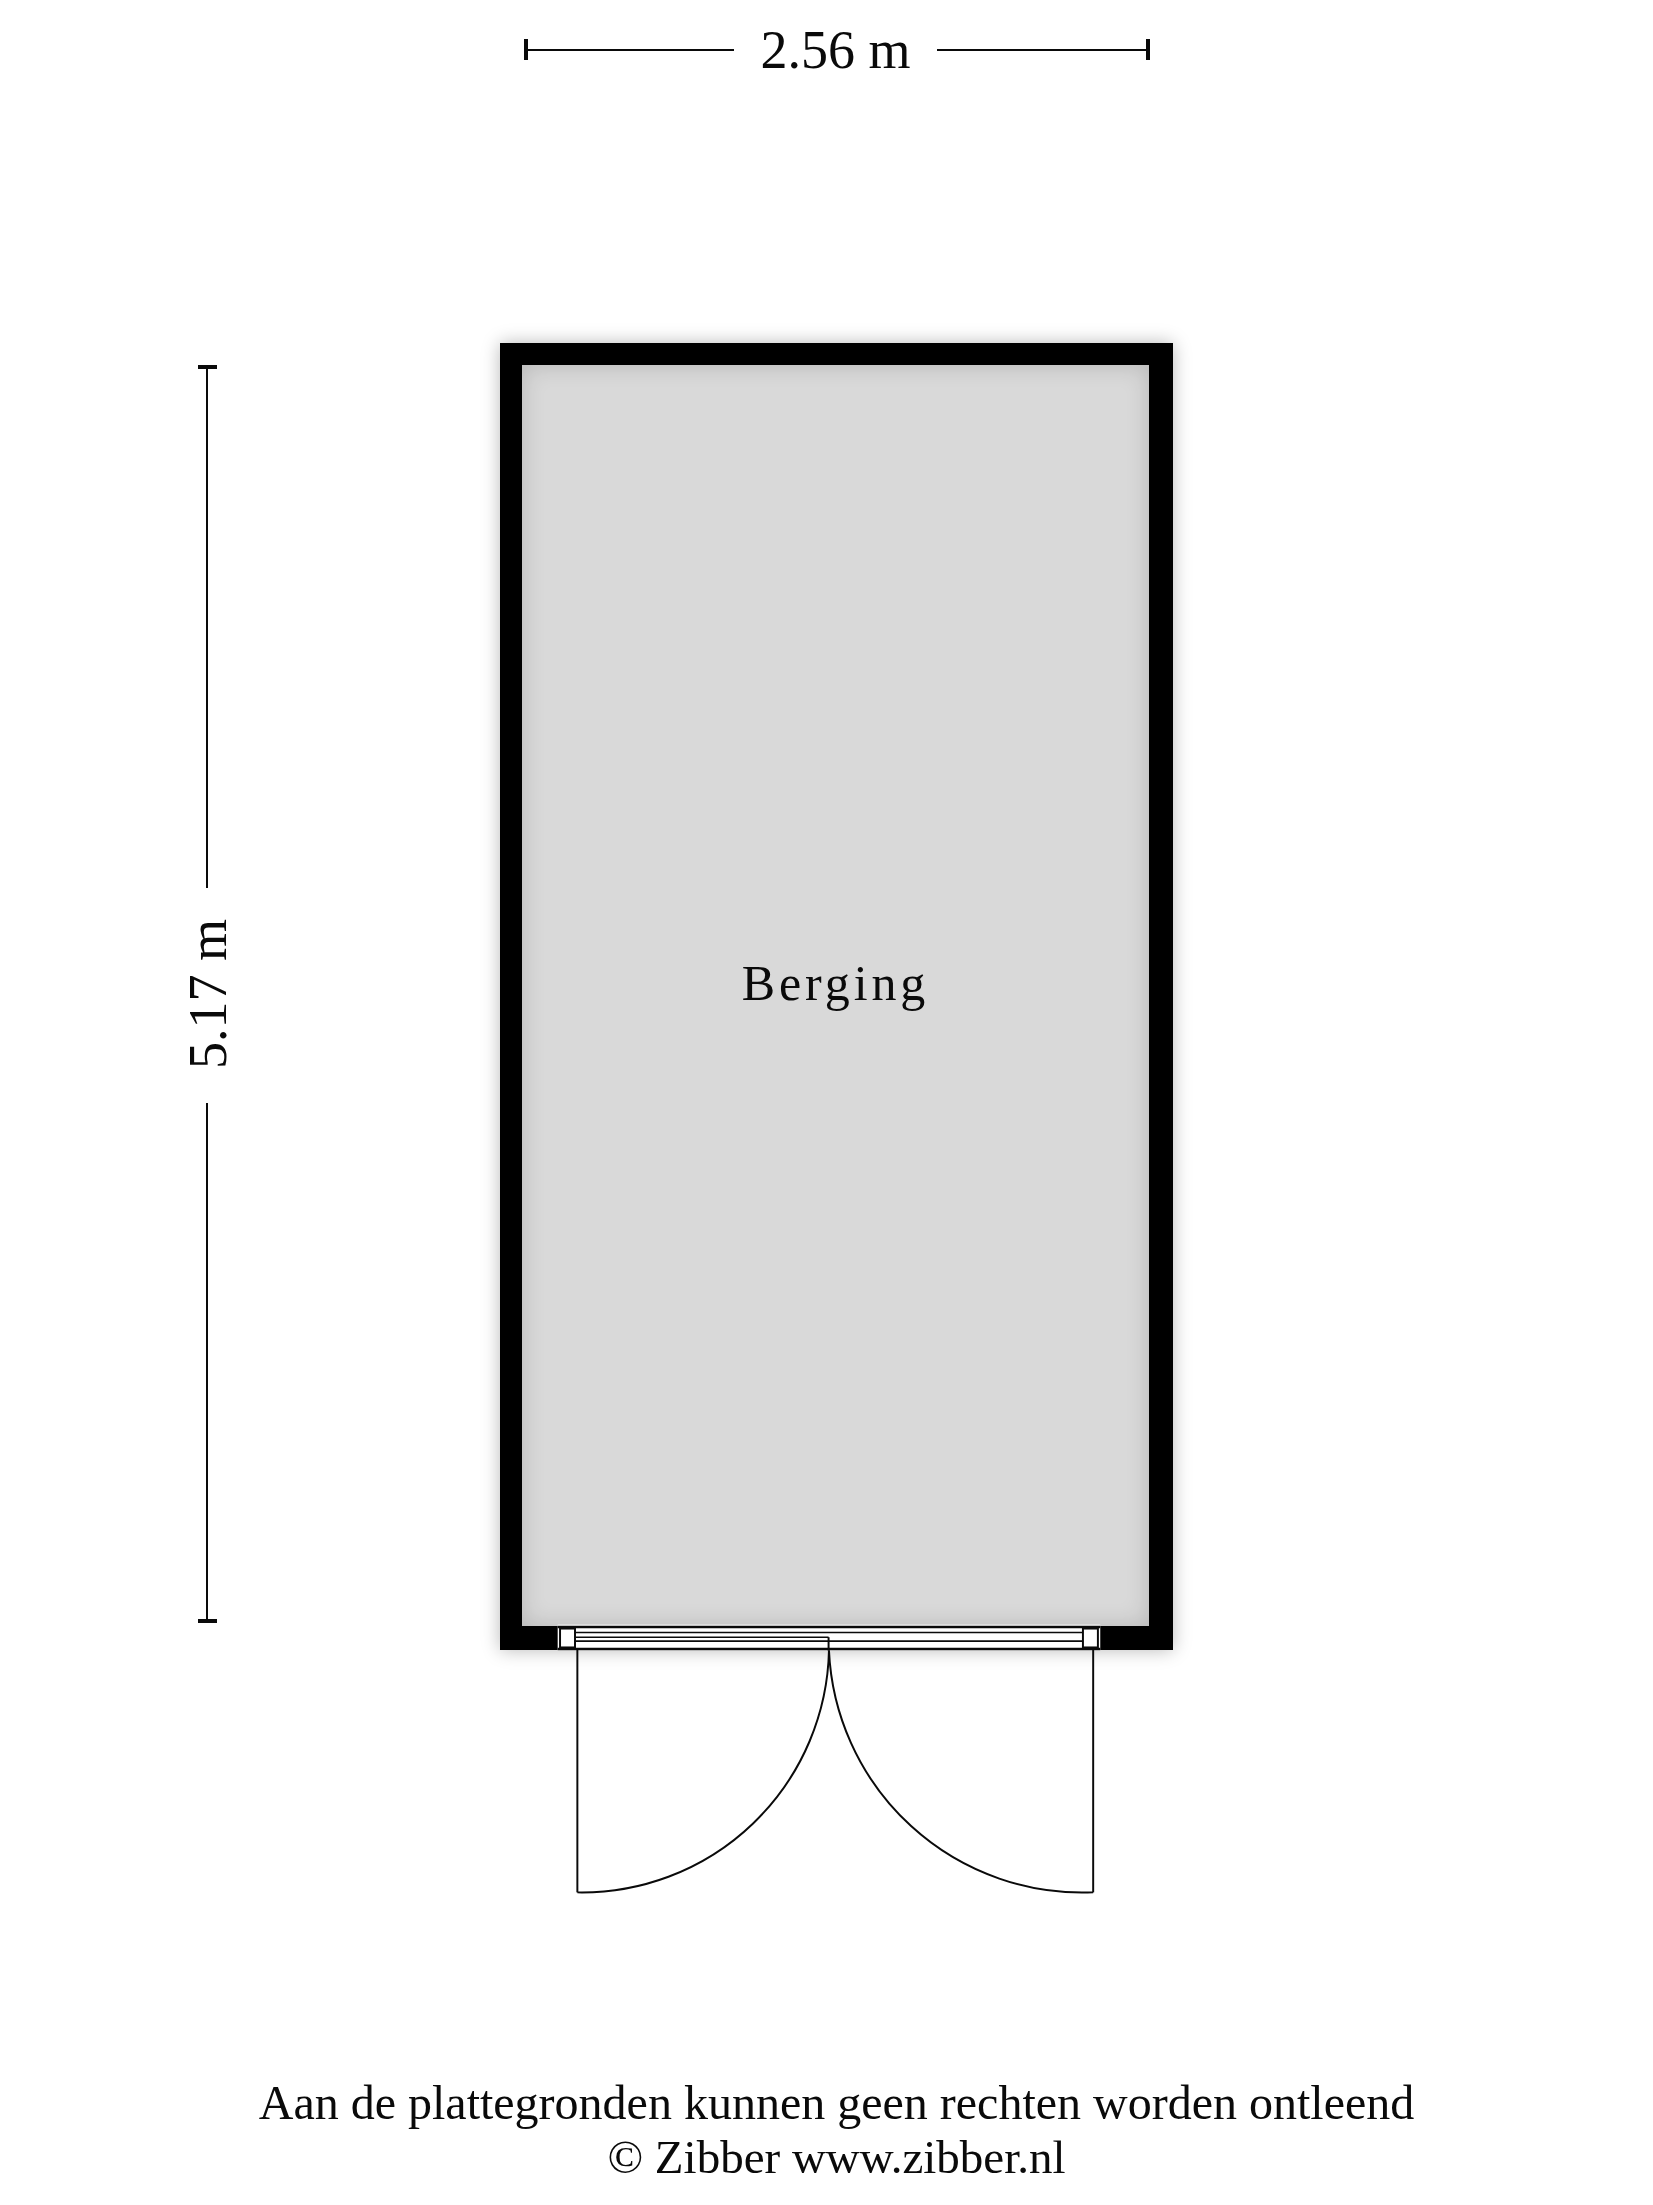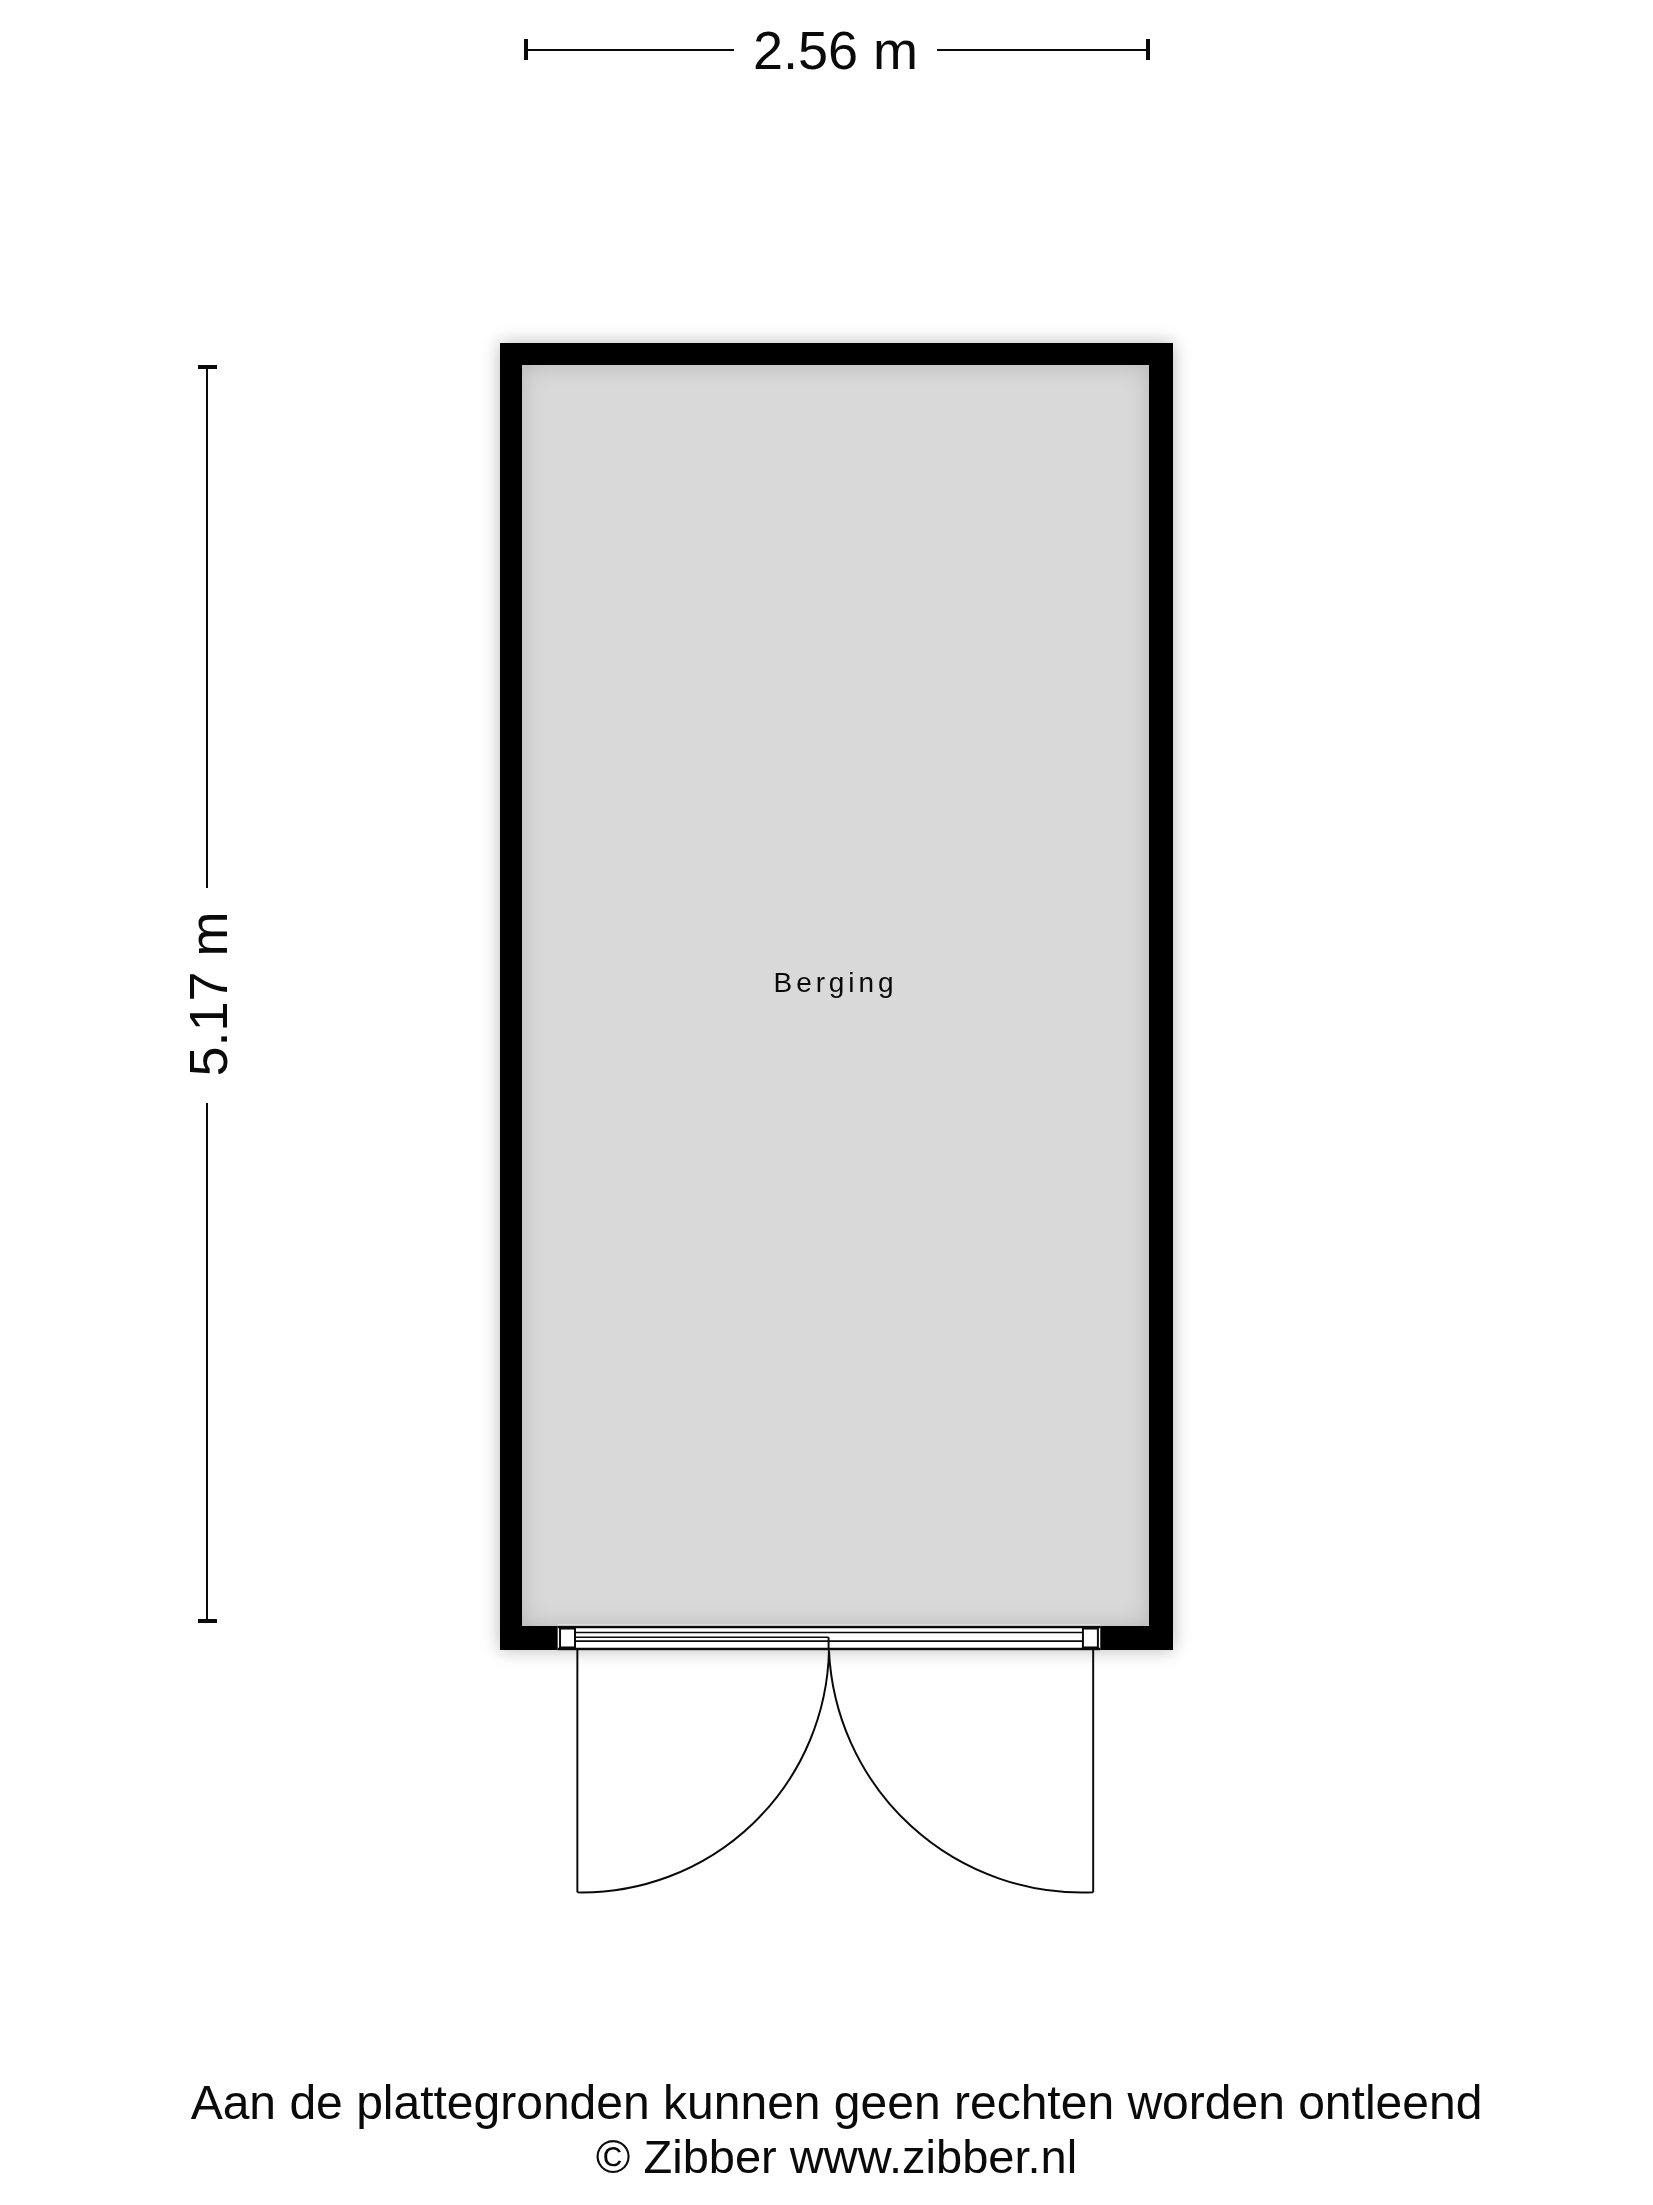--- a/index.html
+++ b/index.html
@@ -7,21 +7,21 @@
     --floor:#d9d9d9;
     --line:#0a0a0a;
     --background:#ffffff;
   }
   html,body{margin:0;padding:0;background:var(--background);}
   #canvas{
     position:relative;
     width:1654px;height:2205px;
     background:var(--background);
     overflow:hidden;
-    font-family:Liberation Sans, sans-serif;
+    font-family:Liberation Serif, serif;
     color:var(--line);
   }
 
   
   .dim-seg-h{position:absolute;height:2.4px;background:var(--line);}
   .dim-seg-v{position:absolute;width:2.4px;background:var(--line);}
   .dim-tick-v{position:absolute;width:3.9px;height:20.5px;background:var(--line);}
   .dim-tick-h{position:absolute;width:19px;height:3.9px;background:var(--line);}
   .dim-label{
     position:absolute;
@@ -38,21 +38,21 @@
     box-shadow:0 0 17.3px rgba(0,0,0,0.28);
   }
   #room-floor{
     position:absolute;left:522px;top:365px;width:627px;height:1261px;
     background:var(--floor);
     box-shadow:inset 0 0 23.6px rgba(0,0,0,0.16);
   }
   #room-label{
     position:absolute;left:599px;top:963px;width:473px;height:39px;
     display:flex;align-items:center;justify-content:center;
-    font-size:28px;letter-spacing:3.9px;color:var(--line);white-space:nowrap;
+    font-size:50px;letter-spacing:3.9px;color:var(--line);white-space:nowrap;
   }
 
   
   #plan-svg{position:absolute;left:0;top:0;}
 
   
   .footer-line{
     position:absolute;left:9.5px;width:1654px;
     text-align:center;color:var(--line);white-space:nowrap;
   }

